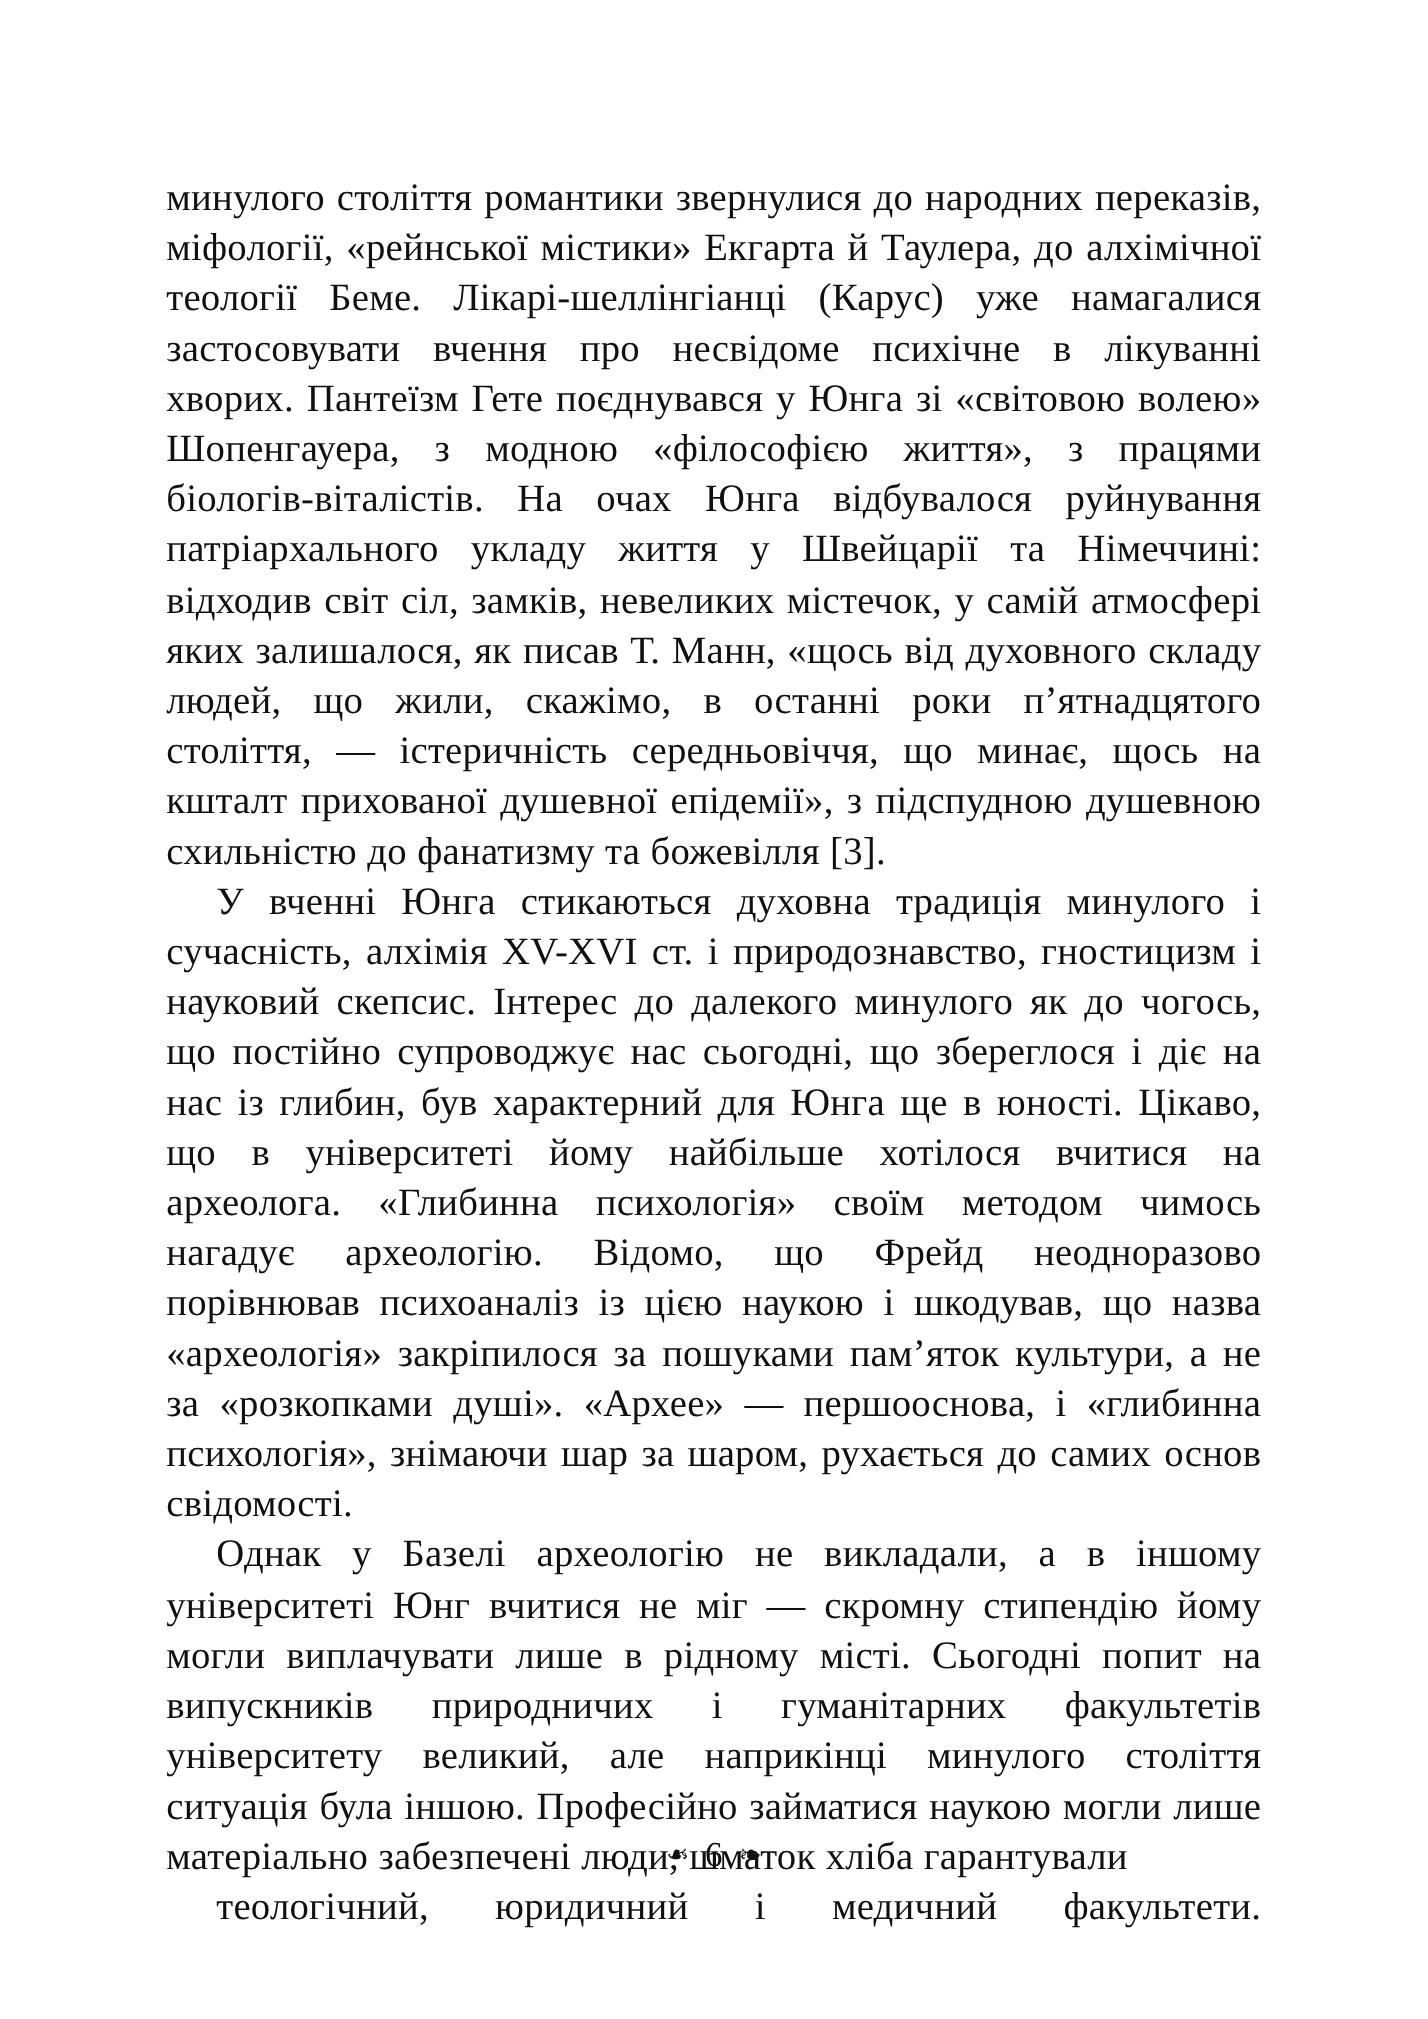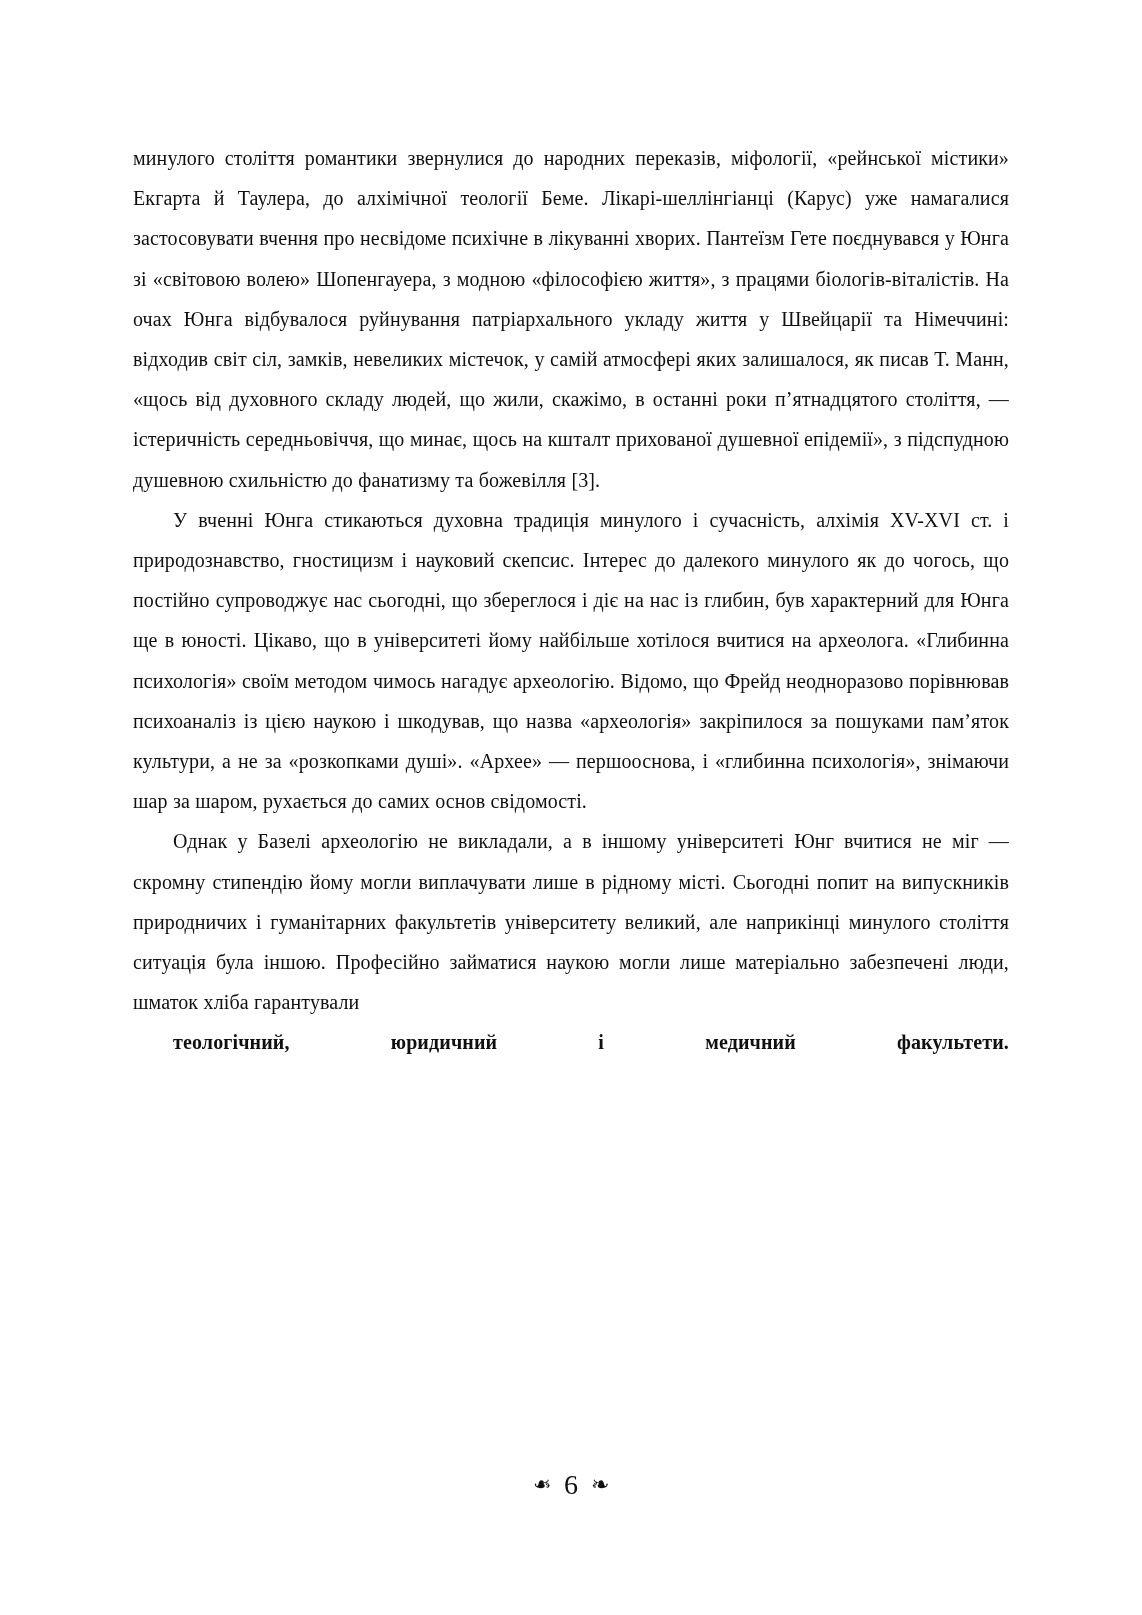--- a/index.html
+++ b/index.html
@@ -21,41 +21,40 @@
   .text-block {
     position: absolute;
     left: 133px;
     top: 138px;
     width: 876px;
   }
 
   .para {
     margin: 0;
     font-family: "Liberation Serif", "DejaVu Serif", serif;
-    font-size: 20px;
+    font-size: 31px;
     line-height: 40.2px;
     color: #101010;
     text-align: justify;
     text-justify: inter-word;
     hyphens: none;
     -webkit-hyphens: none;
     word-spacing: 0.01em;
     letter-spacing: 0.006em;
   }
 
   .para.indent {
     text-indent: 40px;
   }
 
   
   .para.force-justify-last > .lastline {
     display: block;
     text-align: justify;
     text-align-last: justify;
-    font-weight: bold;
   }
 
   .pagenum {
     position: absolute;
     left: 0;
     right: 0;
     top: 1469px;
     text-align: center;
     font-family: "Liberation Serif", "DejaVu Serif", serif;
     font-size: 27px;

